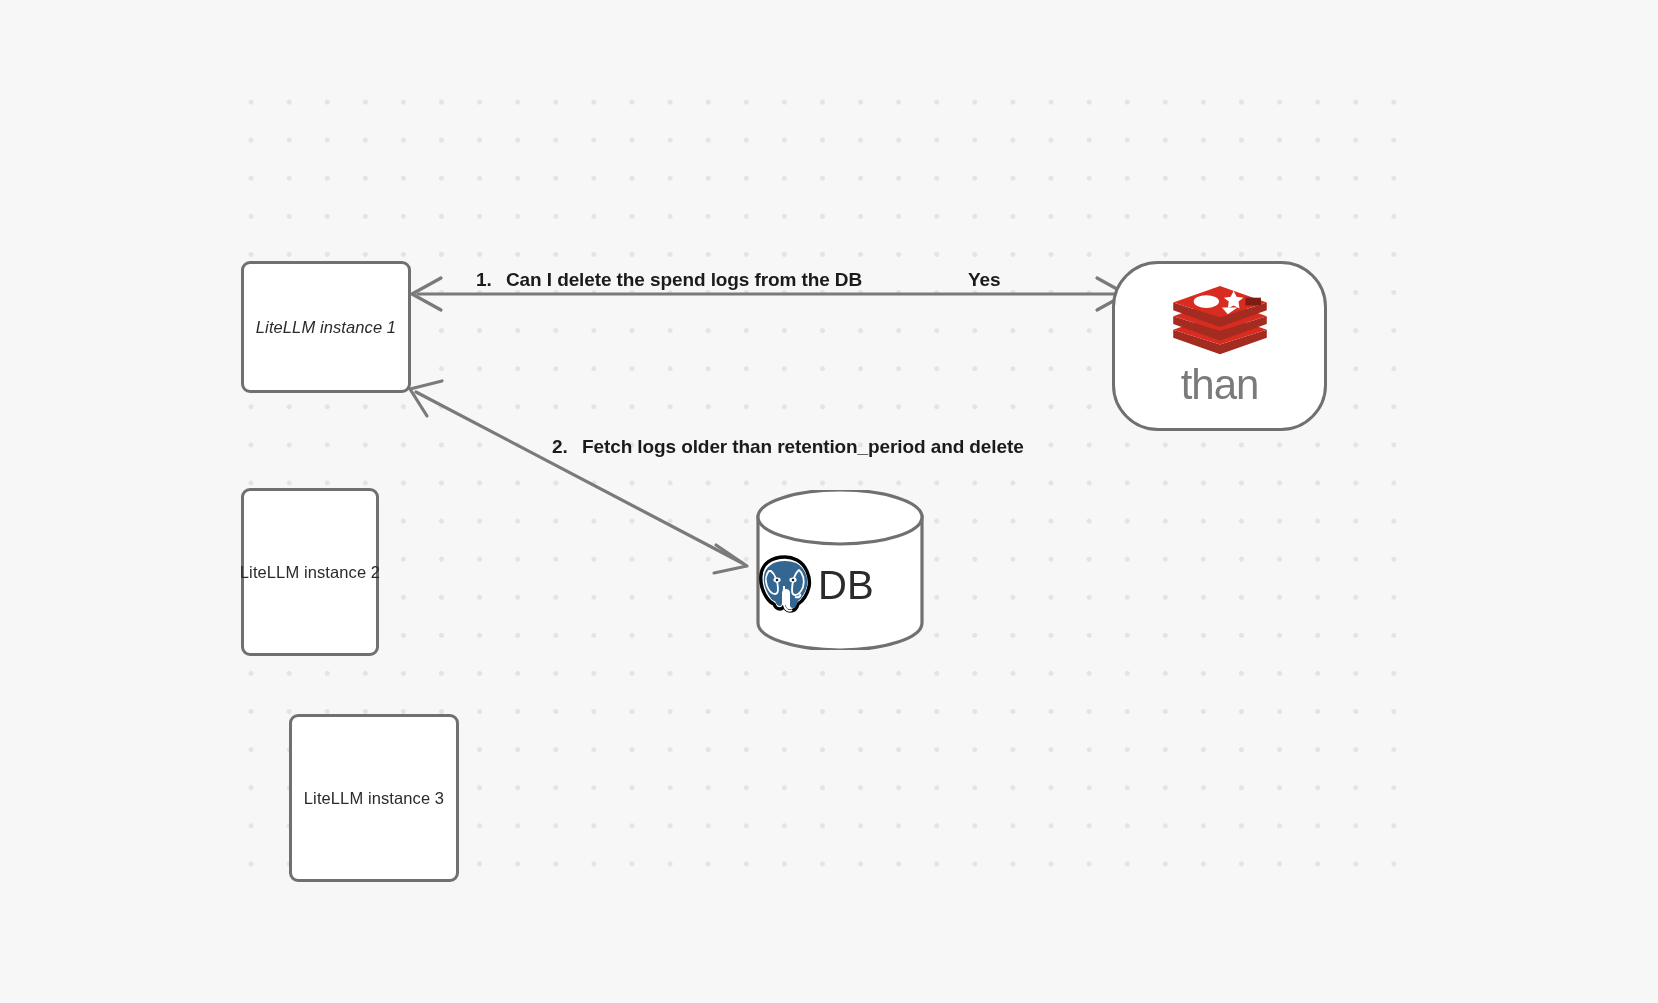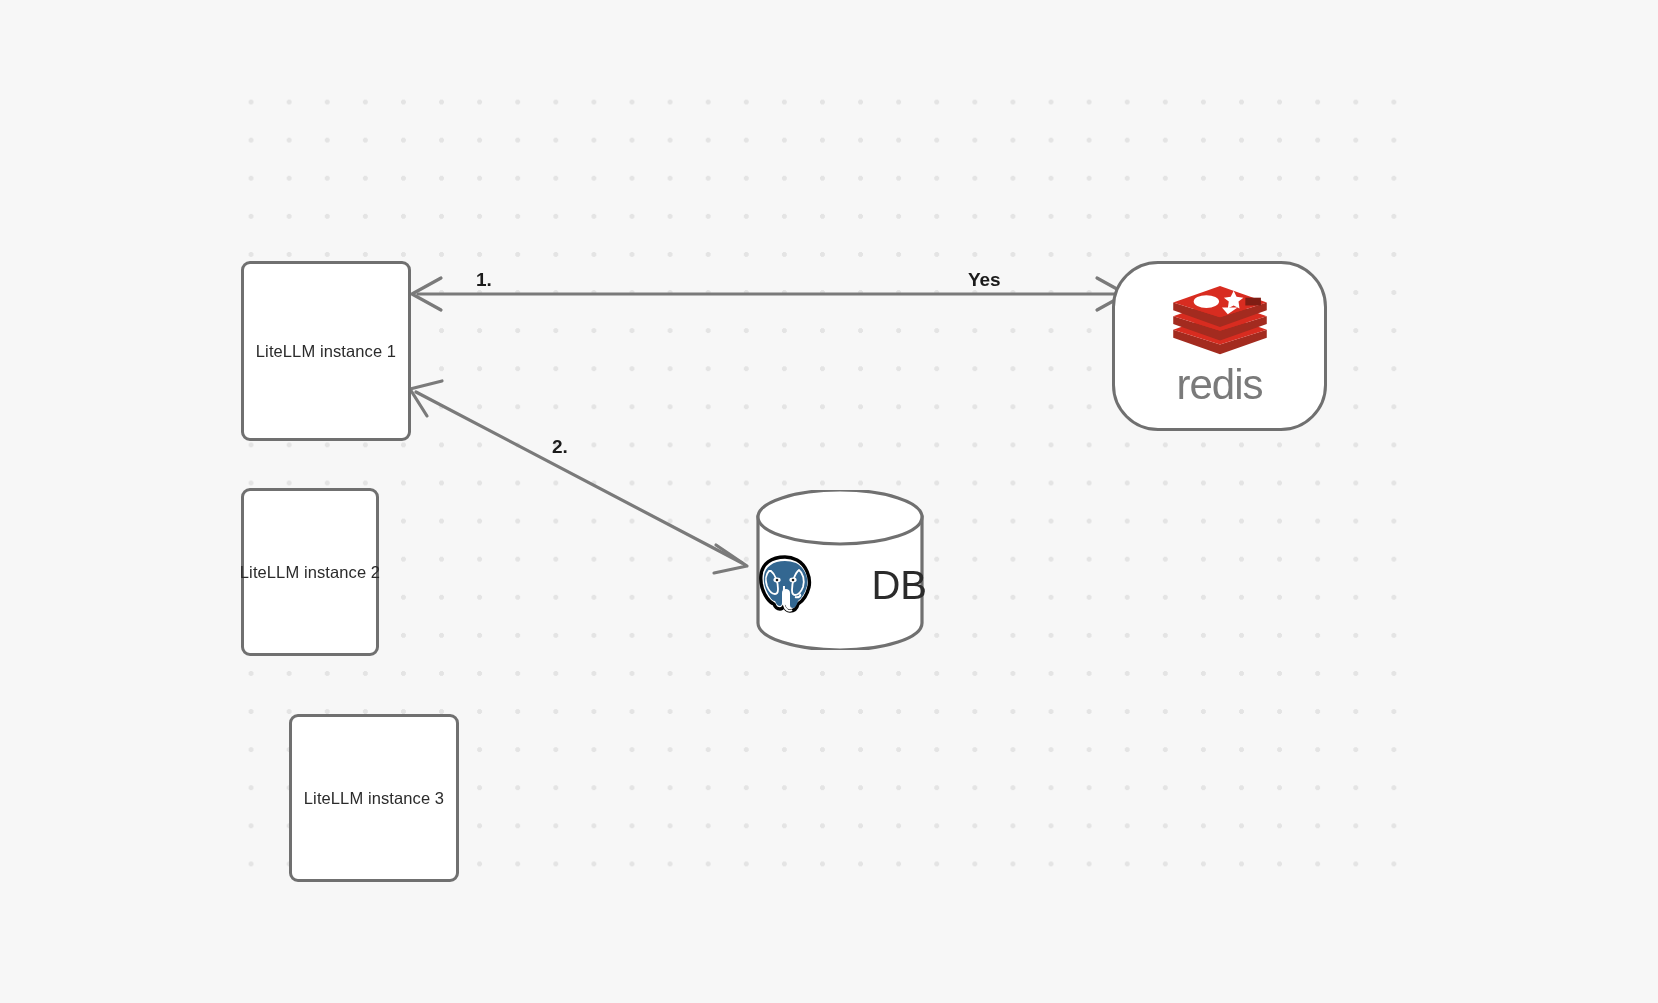--- a/index.html
+++ b/index.html
@@ -43,21 +43,21 @@
   }
 
   .node-label {
     font-size: 16.5px;
     color: #2b2b2b;
     font-family: "Liberation Sans", sans-serif;
     letter-spacing: 0.1px;
     white-space: nowrap;
   }
 
-  #litellm-1 { left: 241px; top: 261px; width: 170px; height: 180px; }
+  #litellm-1 { left: 241px; top: 261px; width: 170px; height: 132px; font-style: italic; }
   #litellm-2 { left: 241px; top: 488px; width: 138px; height: 168px; }
   #litellm-3 { left: 241px; top: 714px; width: 170px; height: 168px; margin-left: 48px; }
 
   
   #redis-node {
     position: absolute;
     left: 1112px;
     top: 261px;
     width: 215px;
     height: 170px;
@@ -91,21 +91,21 @@
   #db-node svg { display: block; }
 
   #db-content {
     position: absolute;
     left: 0;
     top: 56px;
     width: 174px;
     height: 78px;
     display: flex;
     align-items: center;
-    justify-content: space-between;
+    justify-content: flex-start;
     gap: 1px;
   }
 
   #db-text {
     font-size: 40px;
     font-weight: 400;
     color: #2b2b2b;
     font-family: "Liberation Sans", sans-serif;
     line-height: 1;
   }
@@ -159,23 +159,25 @@
     <g>
       <line x1="416" y1="392" x2="742" y2="563" stroke="#7a7a7a" stroke-width="3.2" stroke-linecap="round"></line>
 
       <polyline points="442,381 410,389 427,416" fill="none" stroke="#7a7a7a" stroke-width="3.2" stroke-linecap="round" stroke-linejoin="round"></polyline>
 
       <polyline points="716,545 747,566 714,573" fill="none" stroke="#7a7a7a" stroke-width="3.2" stroke-linecap="round" stroke-linejoin="round"></polyline>
     </g>
   </svg>
 
   <div class="edge-label" id="label-1-num">1.</div>
+  <div class="edge-label" id="label-1-text">Can I delete the spend logs from the DB</div>
   <div class="edge-label" id="label-1-yes">Yes</div>
 
   <div class="edge-label" id="label-2-num">2.</div>
+  <div class="edge-label" id="label-2-text">Fetch logs older than retention_period and delete</div>
 
   <div class="node-box" id="litellm-1">
     <span class="node-label">LiteLLM instance 1</span>
   </div>
 
   <div class="node-box" id="litellm-2">
     <span class="node-label">LiteLLM instance 2</span>
   </div>
 
   <div class="node-box" id="litellm-3">
@@ -194,21 +196,21 @@
         <path d="M8 31 L56 14 L104 31 L56 46 Z" fill="#d82c20"></path>
 
         <path d="M56 42 L8 25 L8 17 L56 32 L104 17 L104 25 Z" fill="#a32b1f"></path>
         <path d="M8 17 L56 0 L104 17 L56 32 Z" fill="#d82c20"></path>
 
         <ellipse cx="42" cy="16" rx="13" ry="6.5" fill="#ffffff"></ellipse>
         <polygon points="70,5 73,11 80,12 75,16 76,23 70,20 64,23 65,16 60,12 67,11" fill="#ffffff"></polygon>
         <polygon points="58,22 74,22 64,29" fill="#ffffff"></polygon>
         <polygon points="82,12 98,12 98,20 82,20" fill="#7f1d14"></polygon>
       </svg>
-      <div style="font-size:42px; font-weight:400; color:#7a7a7a; letter-spacing:-1px; line-height:1; margin-top:2px;">redis</div>
+      <div style="font-size:42px; font-weight:400; color:#7a7a7a; letter-spacing:-1px; line-height:1; margin-top:2px;">than</div>
     </div>
   </div>
 
   <div id="db-node">
     <svg width="174" height="160" viewBox="0 0 174 160">
 
       <path d="M5 27 L5 133 A82 27 0 0 0 169 133 L169 27 Z" fill="#ffffff" stroke="#707070" stroke-width="3.2"></path>
 
       <ellipse cx="87" cy="27" rx="82" ry="27" fill="#ffffff" stroke="#707070" stroke-width="3.2"></ellipse>
     </svg>

